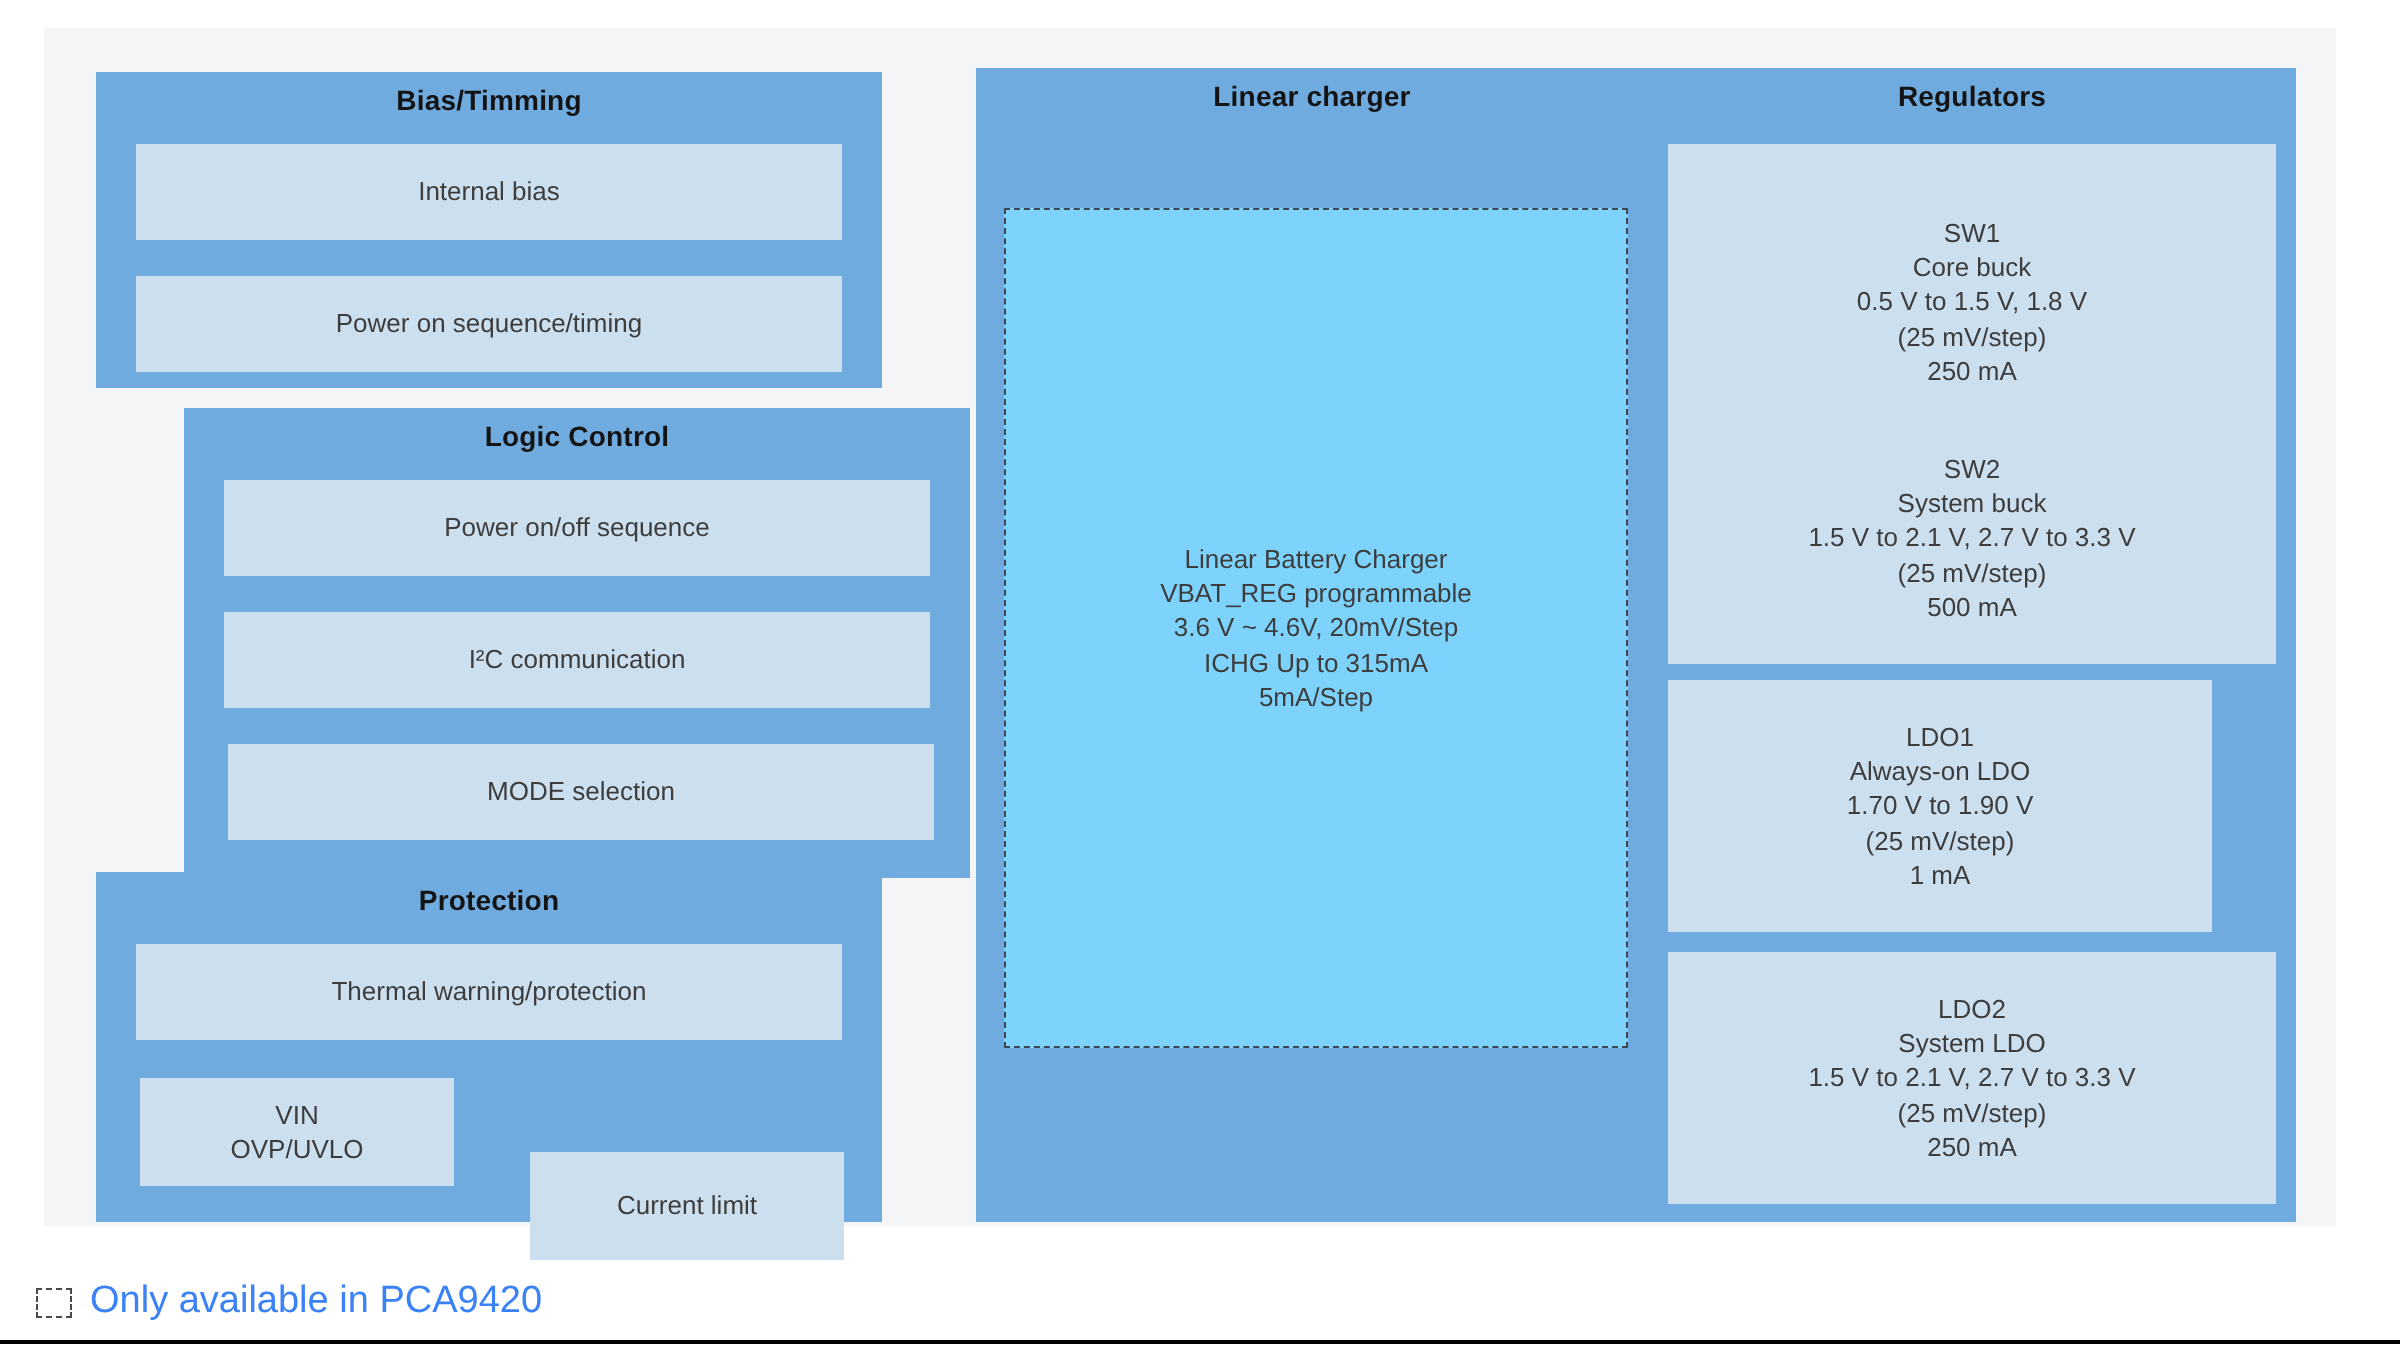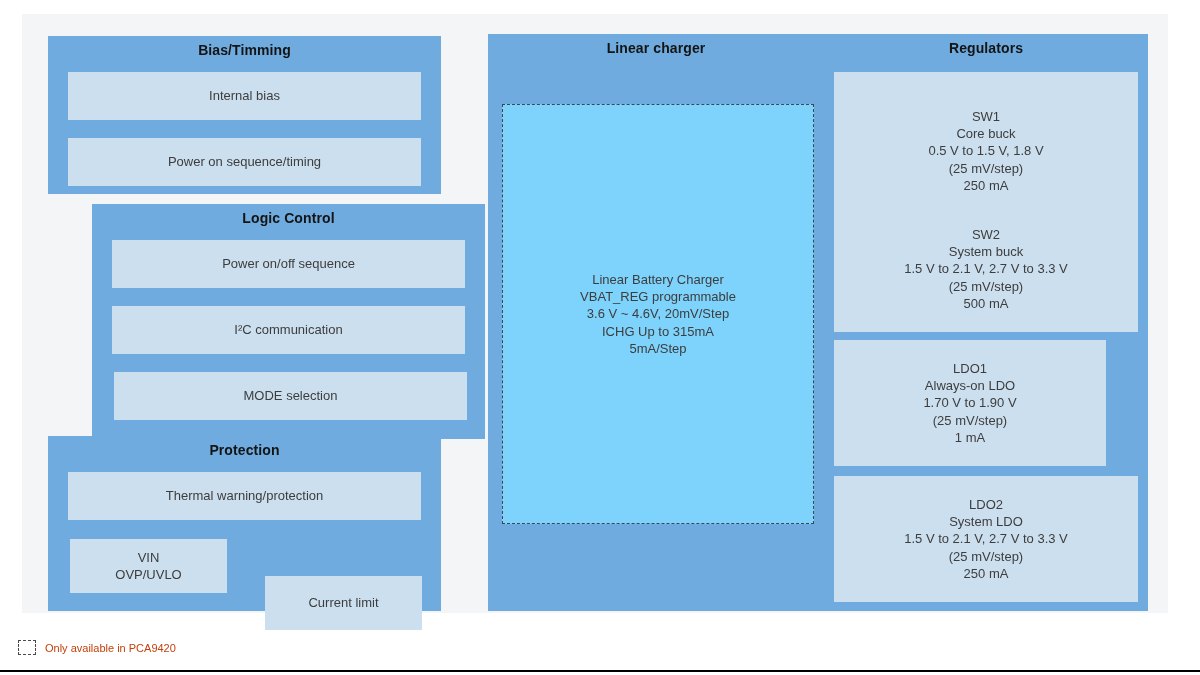--- a/index.html
+++ b/index.html
@@ -94,22 +94,22 @@
     gap: 9px;
   }
   #legend .swatch {
     width: 18px;
     height: 15px;
     border: 1.6px dashed #4a4a4a;
     background: #ffffff;
     box-sizing: border-box;
   }
   #legend .legend-text {
-    font-size: 11px;
-    color: #c2410c;
+    font-size: 19px;
+    color: #3b82f6;
   }
 
   #bottom-rule {
     position: absolute;
     left: 0;
     top: 670px;
     width: 1200px;
     height: 2px;
     background: #000000;
   }

